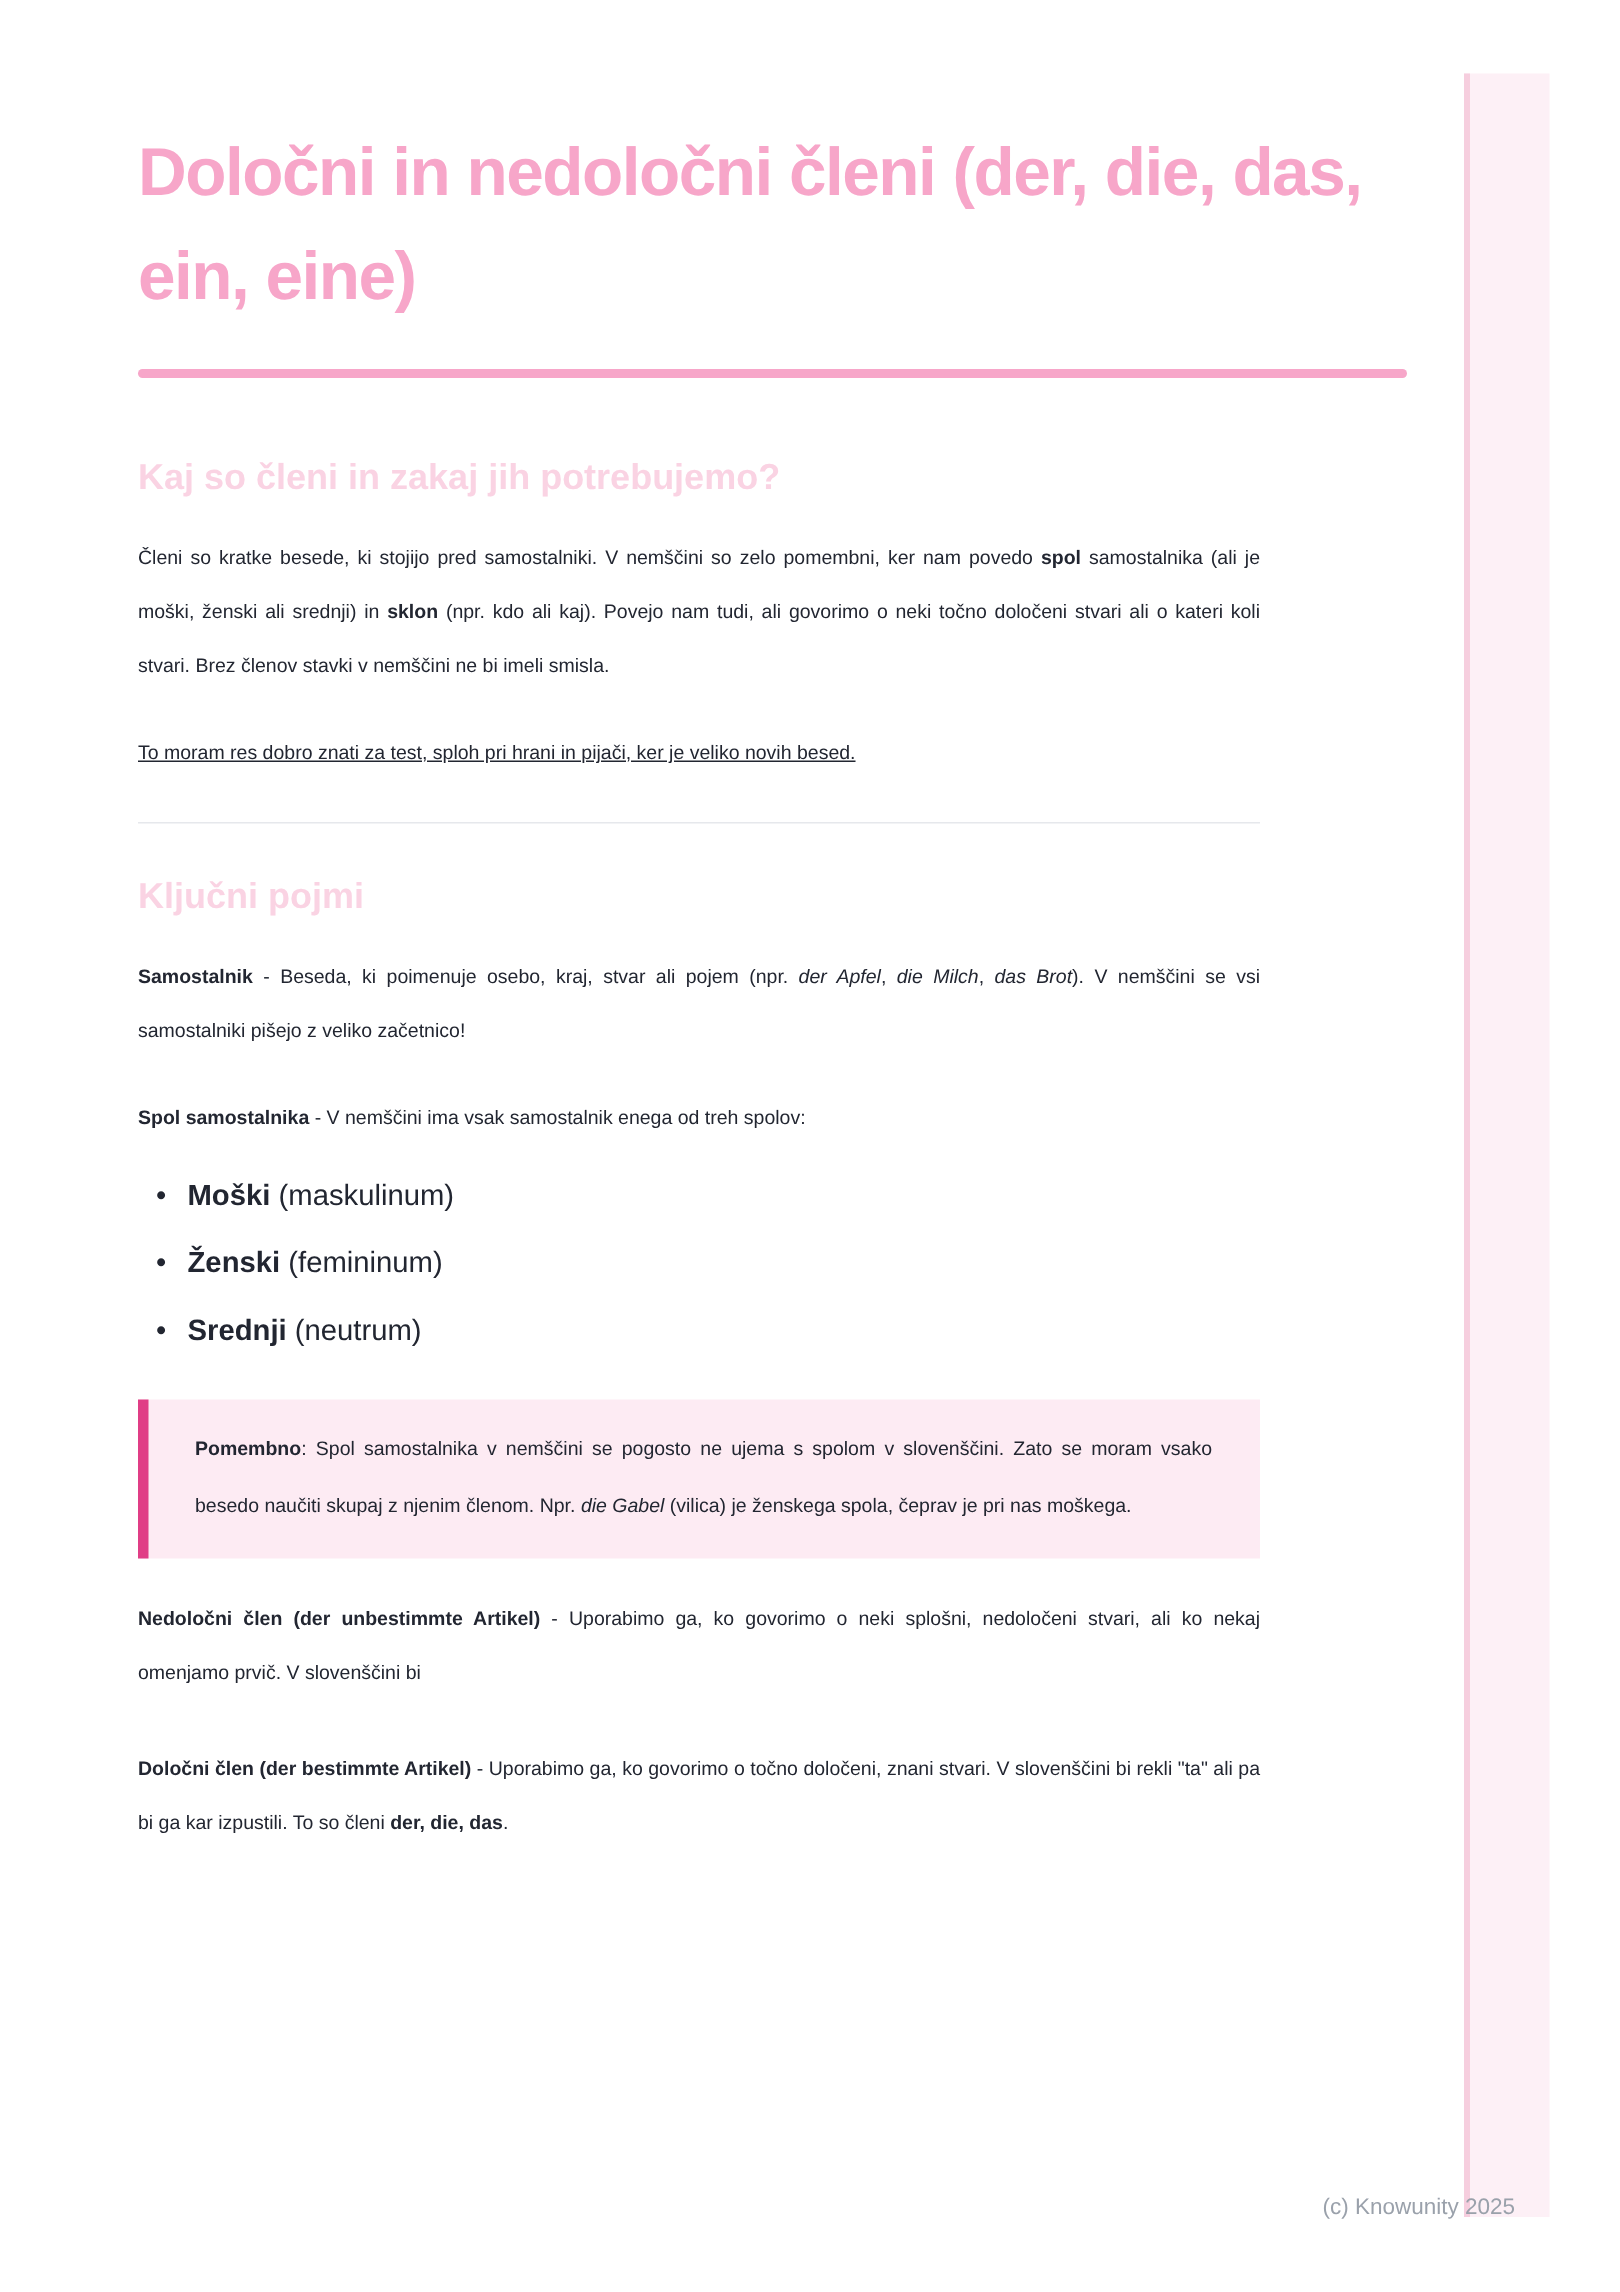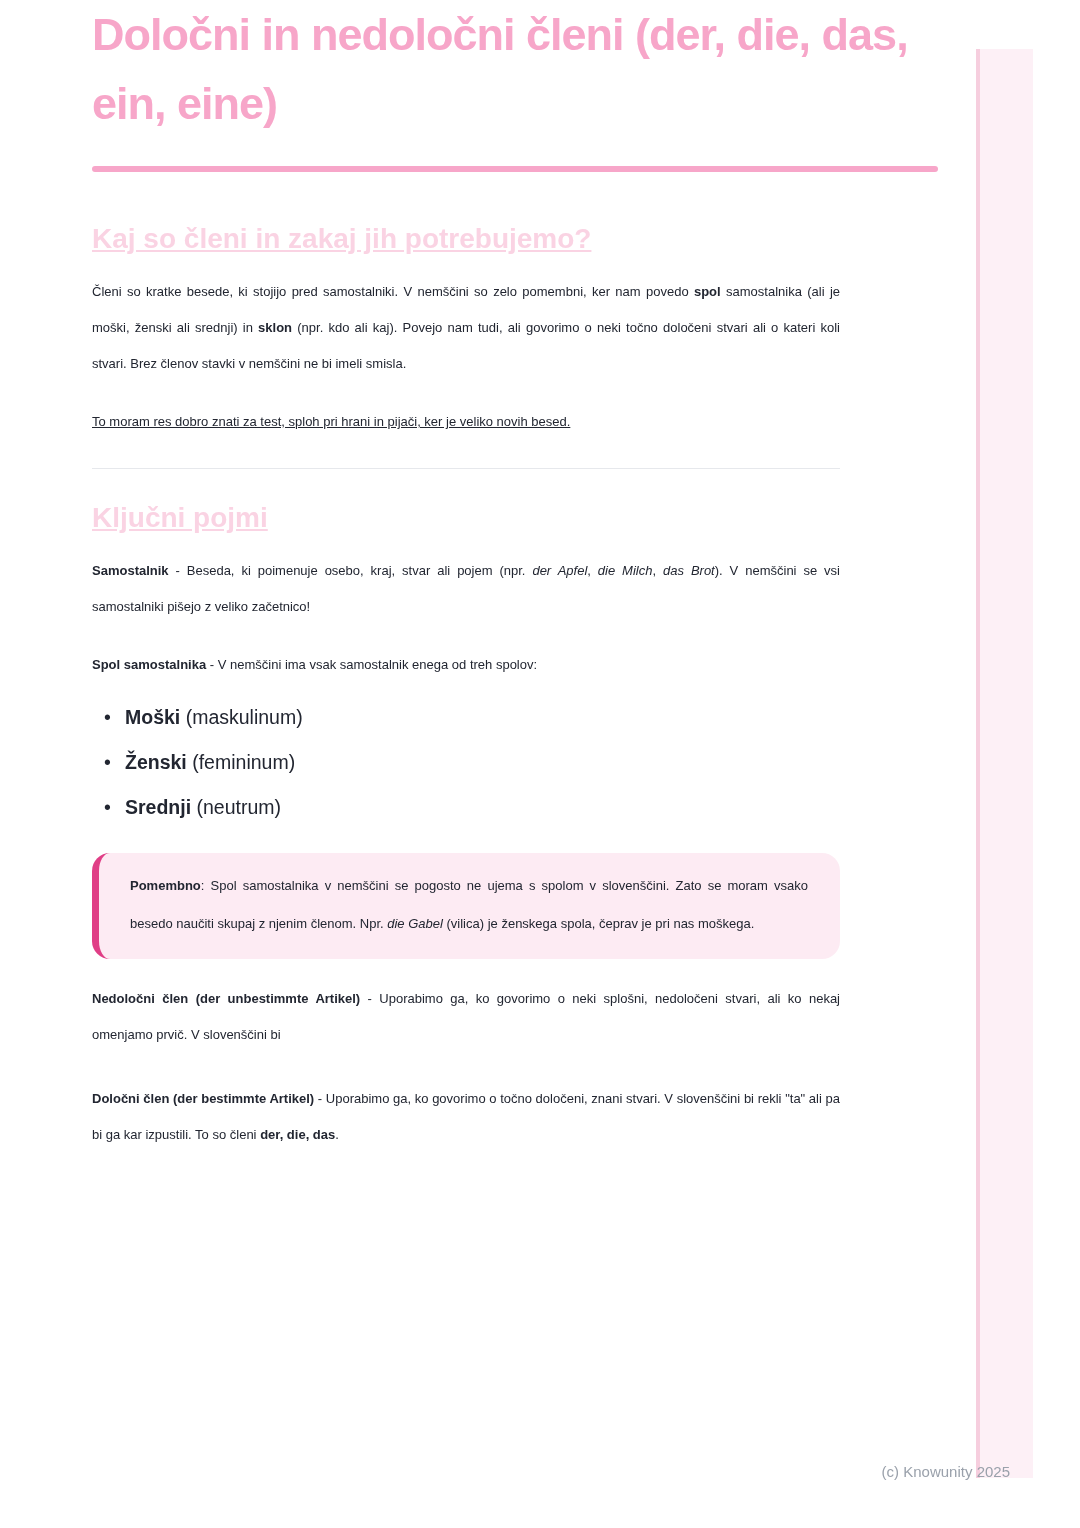--- a/index.html
+++ b/index.html
@@ -25,43 +25,43 @@
     position:absolute;
     top:49px;right:47px;
     width:53px;height:1429px;
     background:var(--bar-bg);
     border-left:4px solid var(--bar-edge);
   }
   .content{
     position:absolute;
     left:92px;top:0;
     width:846px;
+    padding-top:80px;
   }
   h1.title{
     margin:0;
     font-size:45px;
     line-height:69px;
     font-weight:bold;
     letter-spacing:-1px;
     color:var(--title-pink);
   }
   .title-rule{
     margin-top:28px;
     height:6px;
     width:100%;
     background:var(--title-pink);
     border-radius:3px;
   }
   h2.section-heading{
     margin:0;
     font-weight:bold;
-    font-size:28px;
+    font-size:24px;
     line-height:34px;
     color:var(--heading-pink);
-    text-decoration:underline;
   }
   h2.h-intro{margin-top:50px;}
   h2.h-key{margin-top:32px;}
   .para{
     margin:0;
     width:748px;
     font-size:13px;
     line-height:36px;
     color:var(--body-text);
     text-align:justify;
@@ -100,21 +100,20 @@
     font-size:19.5px;
     color:var(--body-text);
   }
   .callout{
     margin-top:28px;
     width:748px;
     box-sizing:border-box;
     background:var(--callout-bg);
     border-left:7px solid var(--callout-border);
     padding:14px 32px 16px 31px;
-    border-radius:18px;
   }
   .callout .para{
     width:auto;
     line-height:38px;
     margin:0;
   }
   .watermark{
     position:absolute;
     right:70px;bottom:48px;
     font-size:15px;

